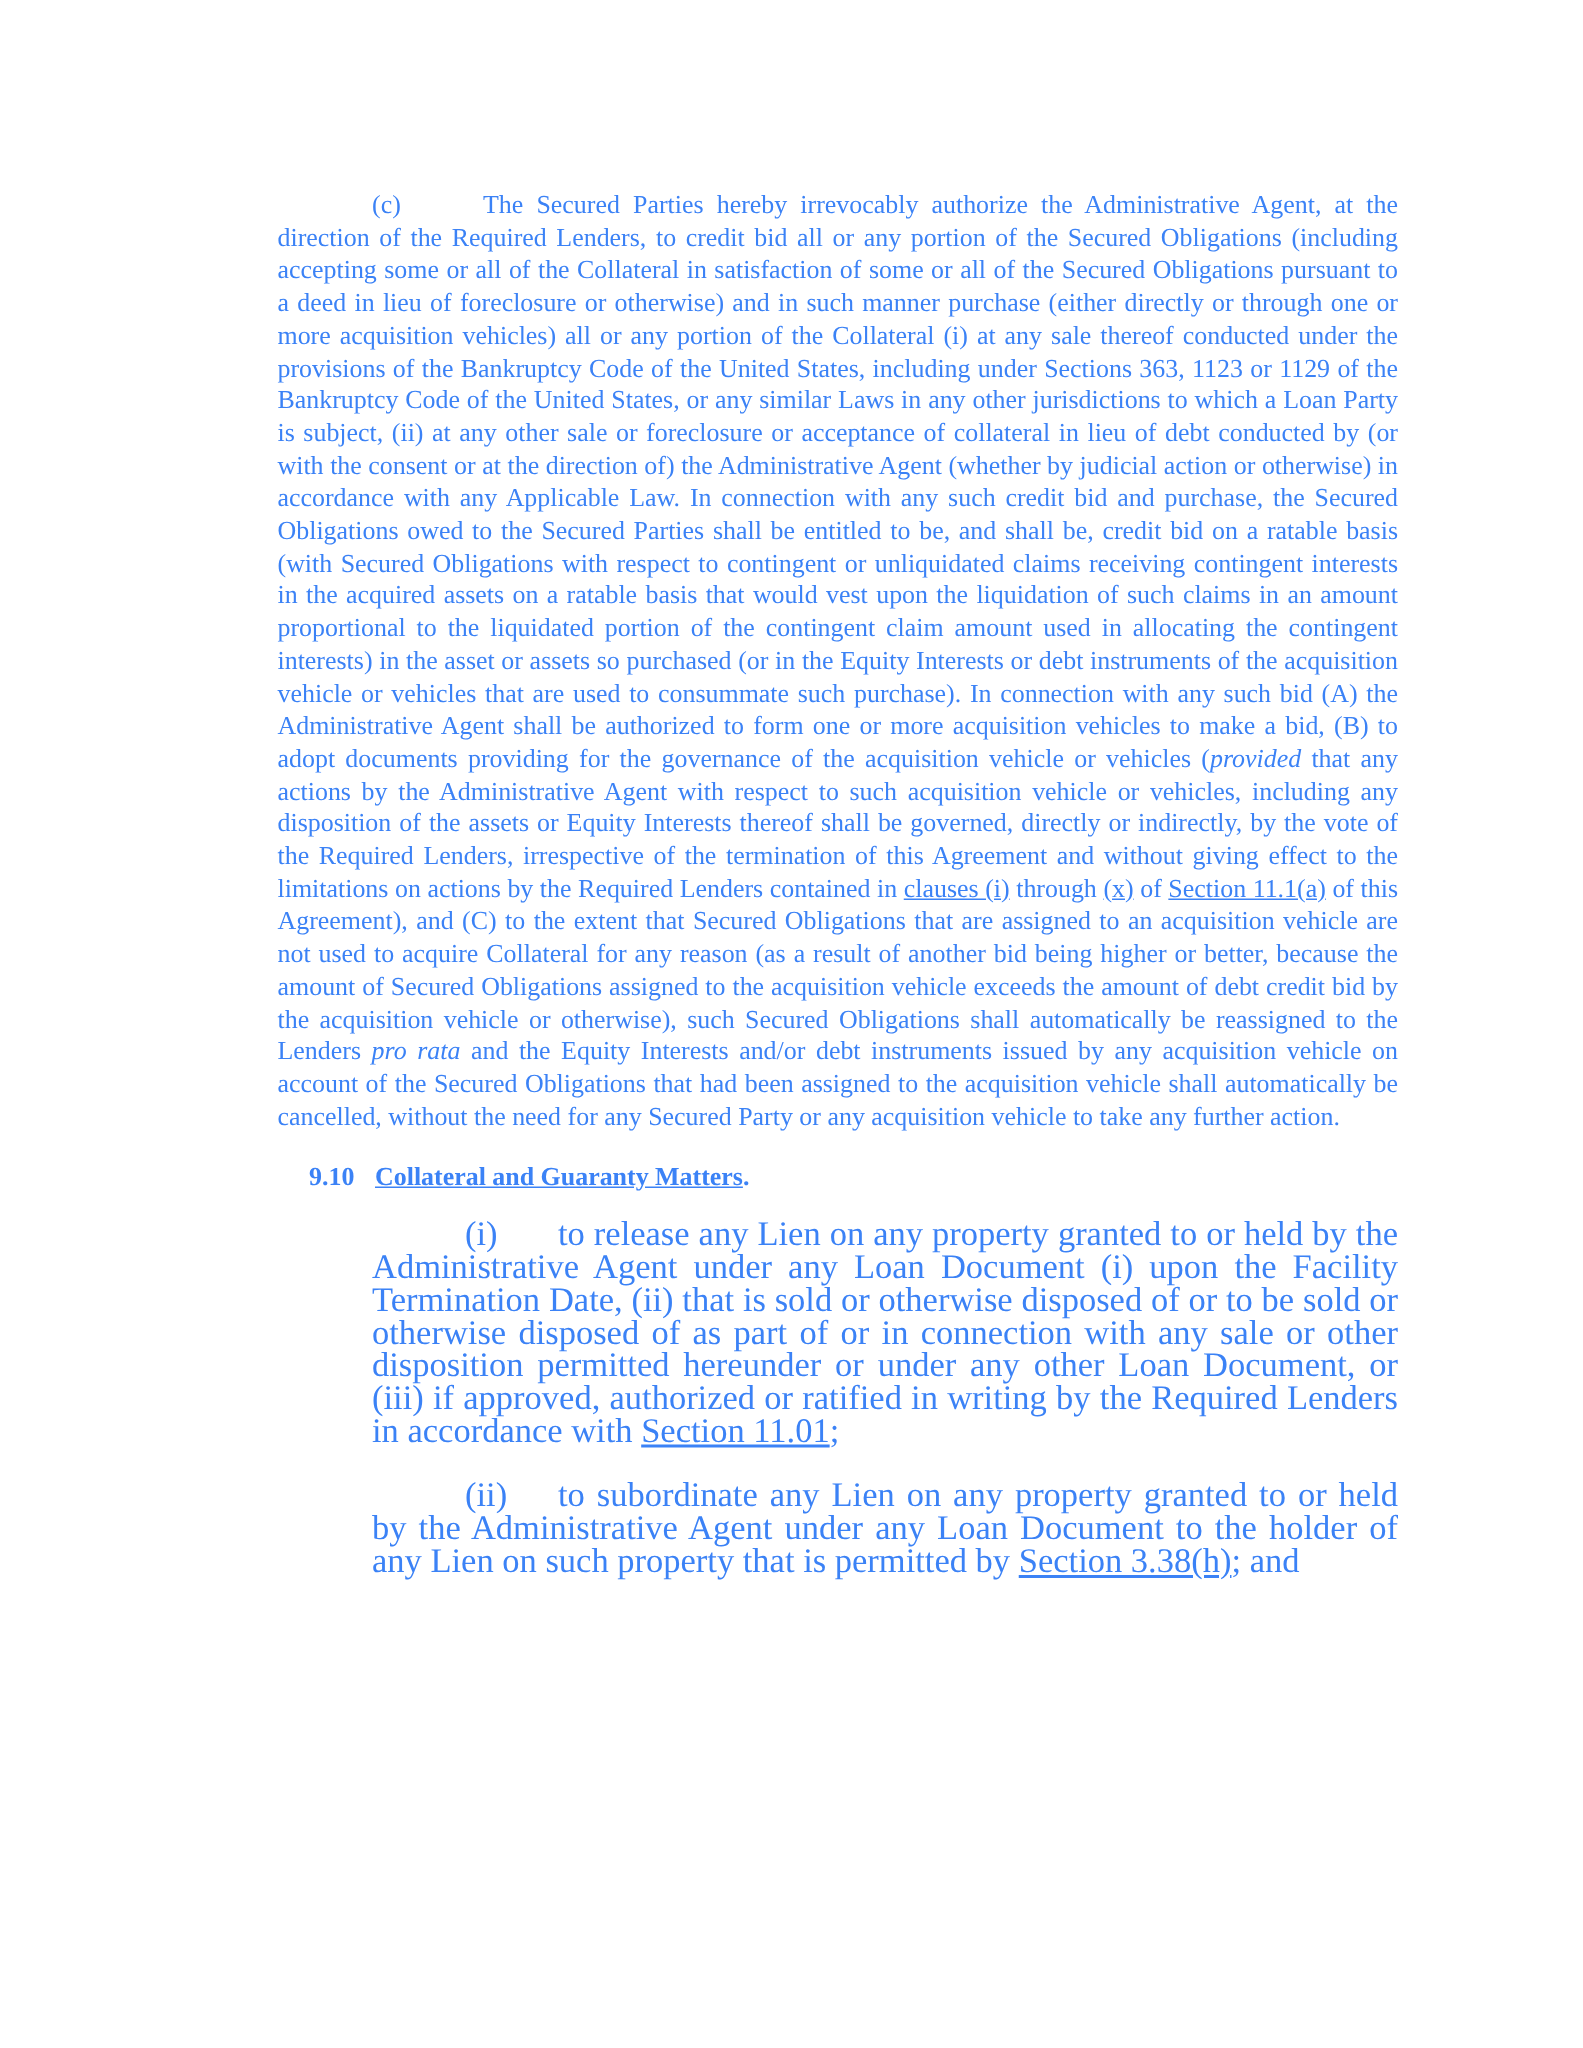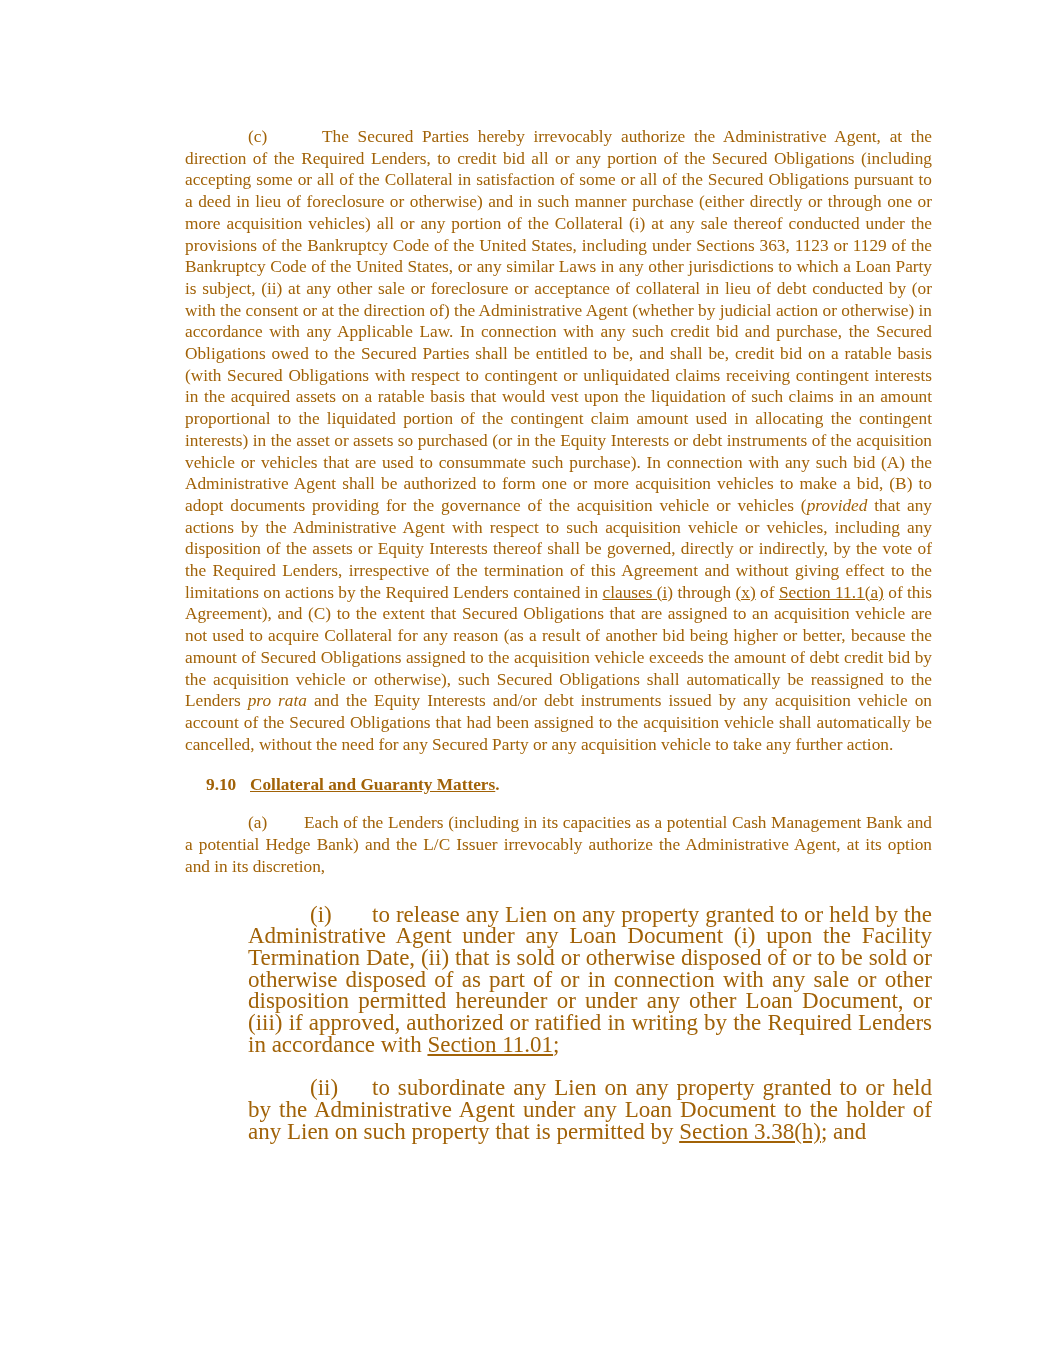--- a/index.html
+++ b/index.html
@@ -5,21 +5,21 @@
   html, body {
     margin: 0;
     padding: 0;
     background: #ffffff;
   }
   .page {
     position: relative;
     width: 1055px;
     height: 1195px;
     background: #ffffff;
-    color: #a16207;
+    color: #3b82f6;
     font-family: "Liberation Serif", "DejaVu Serif", serif;
     overflow: hidden;
   }
   .content {
     position: absolute;
     left: 185px;
     top: 126px;
     width: 747px;
   }
   .body-para {
@@ -82,21 +82,20 @@
 </head>
 <body>
 
 <div class="page">
   <div class="content">
 
     <p class="body-para"><span class="para-label label-c">(c)</span><span><span>The Secured Parties hereby irrevocably authorize the Administrative Agent, at the direction of the Required Lenders, to credit bid all or any portion of the Secured Obligations (including accepting some or all of the Collateral in satisfaction of some or all of the Secured Obligations pursuant to a deed in lieu of foreclosure or otherwise) and in such manner purchase (either directly or through one or more acquisition vehicles) all or any portion of the Collateral (i) at any sale thereof conducted under the provisions of the Bankruptcy Code of the United States, including under Sections 363, 1123 or 1129 of the Bankruptcy Code of the United States, or any similar Laws in any other jurisdictions to which a Loan Party is subject, (ii) at any other sale or foreclosure or acceptance of collateral in lieu of debt conducted by (or with the consent or at the direction of) the Administrative Agent (whether by judicial action or otherwise) in accordance with any Applicable Law. In connection with any such credit bid and purchase, the Secured Obligations owed to the Secured Parties shall be entitled to be, and shall be, credit bid on a ratable basis (with Secured Obligations with respect to contingent or unliquidated claims receiving contingent interests in the acquired assets on a ratable basis that would vest upon the liquidation of such claims in an amount proportional to the liquidated portion of the contingent claim amount used in allocating the contingent interests) in the asset or assets so purchased (or in the Equity Interests or debt instruments of the acquisition vehicle or vehicles that are used to consummate such purchase). In connection with any such bid (A) the Administrative Agent shall be authorized to form one or more acquisition vehicles to make a bid, (B) to adopt documents providing for the governance of the acquisition vehicle or vehicles (</span><span class="seg-italic">provided</span><span> that any actions by the Administrative Agent with respect to such acquisition vehicle or vehicles, including any disposition of the assets or Equity Interests thereof shall be governed, directly or indirectly, by the vote of the Required Lenders, irrespective of the termination of this Agreement and without giving effect to the limitations on actions by the Required Lenders contained in </span><span class="seg-underline">clauses (i)</span><span> through </span><span class="seg-underline">(x)</span><span> of </span><span class="seg-underline">Section 11.1(a)</span><span> of this Agreement), and (C) to the extent that Secured Obligations that are assigned to an acquisition vehicle are not used to acquire Collateral for any reason (as a result of another bid being higher or better, because the amount of Secured Obligations assigned to the acquisition vehicle exceeds the amount of debt credit bid by the acquisition vehicle or otherwise), such Secured Obligations shall automatically be reassigned to the Lenders </span><span class="seg-italic">pro rata</span><span> and the Equity Interests and/or debt instruments issued by any acquisition vehicle on account of the Secured Obligations that had been assigned to the acquisition vehicle shall automatically be cancelled, without the need for any Secured Party or any acquisition vehicle to take any further action.</span></span></p>
 
     <h2 class="section-heading"><span class="section-number">9.10</span><span class="section-title">Collateral and Guaranty Matters</span><span>.</span></h2>
 
-    <p class="body-para para-a"><span class="para-label label-a">(a)</span><span>Each of the Lenders (including in its capacities as a potential Cash Management Bank and a potential Hedge Bank) and the L/C Issuer irrevocably authorize the Administrative Agent, at its option and in its discretion,</span></p>
 
     <p class="sub-item"><span class="item-label">(i)</span><span><span>to release any Lien on any property granted to or held by the Administrative Agent under any Loan Document (i) upon the Facility Termination Date, (ii) that is sold or otherwise disposed of or to be sold or otherwise disposed of as part of or in connection with any sale or other disposition permitted hereunder or under any other Loan Document, or (iii) if approved, authorized or ratified in writing by the Required Lenders in accordance with </span><span class="seg-underline">Section 11.01</span><span>;</span></span></p>
 
     <p class="sub-item"><span class="item-label">(ii)</span><span><span>to subordinate any Lien on any property granted to or held by the Administrative Agent under any Loan Document to the holder of any Lien on such property that is permitted by </span><span class="seg-underline">Section 3.38(h)</span><span>; and</span></span></p>
 
   </div>
 
   <div class="page-number">125</div>
 </div>
 

